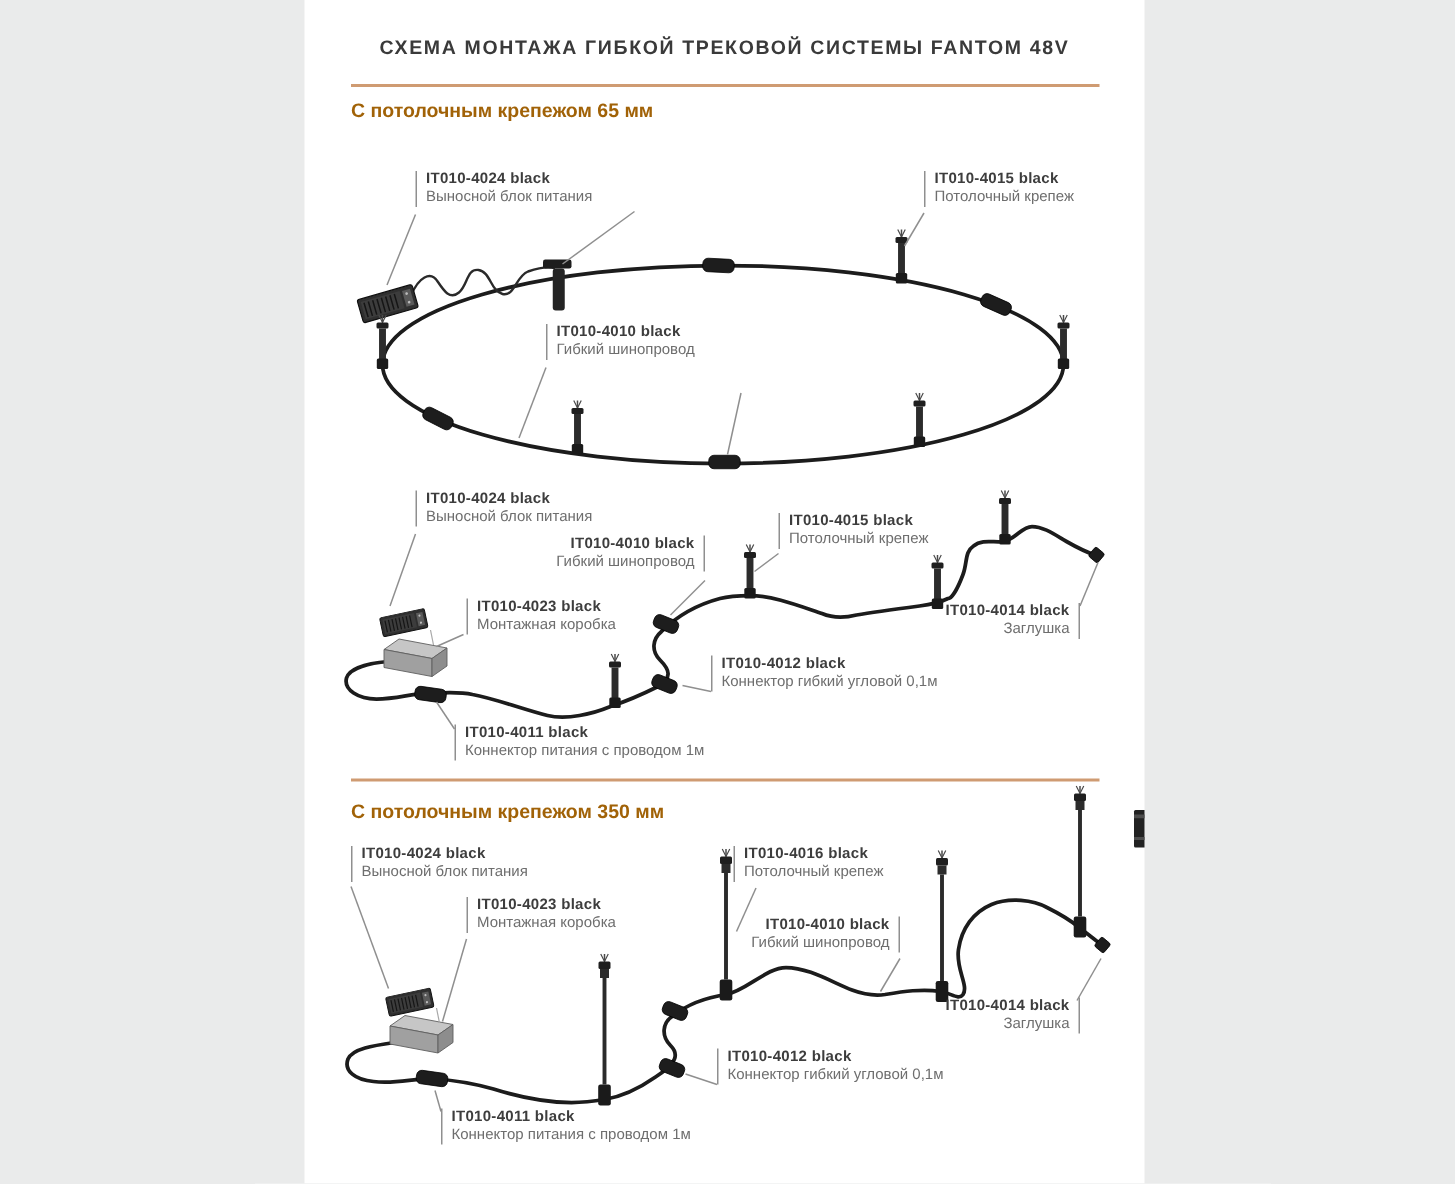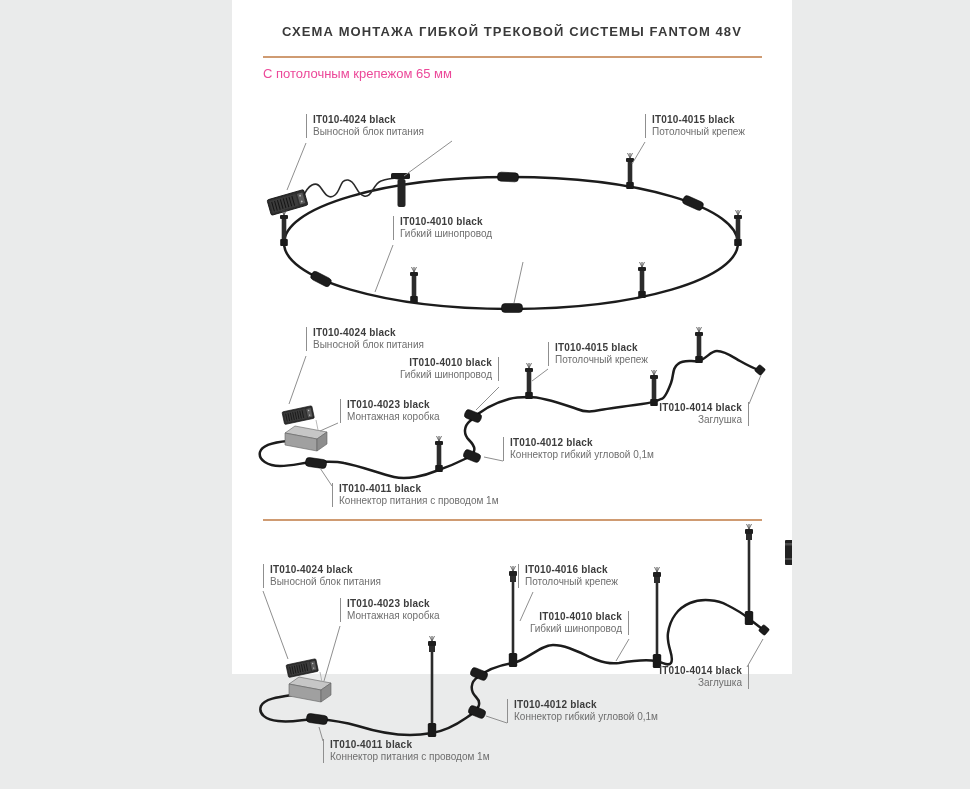--- a/index.html
+++ b/index.html
@@ -1,39 +1,40 @@
 <!DOCTYPE html>
 <html><head>
 <meta charset="utf-8">
 <style>
   html,body{margin:0;padding:0;}
   body{background:#eaebeb;font-family:"Liberation Sans",sans-serif;}
   .stage{position:relative;width:970px;height:789px;background:#eaebeb;overflow:hidden;}
-  .page{position:absolute;left:203px;top:0;width:560px;height:674px;background:#ffffff;margin-left:29px;}
+  .page{position:absolute;left:203px;top:0;width:560px;height:789px;background:#ffffff;}
   .title{position:absolute;left:0;right:0;top:24px;text-align:center;font-size:13px;
          font-weight:600;letter-spacing:1.1px;color:#3a3a3a;}
   .divider{position:absolute;left:31px;width:499px;height:2px;background:#cf9b72;}
-  .heading{position:absolute;left:31px;font-size:13px;font-weight:400;color:#ec4899;}
+  .heading{position:absolute;left:31px;font-size:13px;font-weight:700;color:#a16207;}
   .art{position:absolute;left:0;top:0;}
   .callout{position:absolute;font-size:10px;line-height:1.2;white-space:nowrap;}
   .callout.left{border-left:1.2px solid #8f8f8f;padding-left:6px;}
   .callout.right{border-right:1.2px solid #8f8f8f;padding-right:6px;text-align:right;}
   .callout .part{font-weight:700;color:#3d3d3d;letter-spacing:.2px;}
   .callout .desc{color:#6e6e6e;}
 </style>
 </head>
 <body>
 
 <div class="stage">
  <div class="page">
 
   <div class="title">СХЕМА МОНТАЖА ГИБКОЙ ТРЕКОВОЙ СИСТЕМЫ FANTOM 48V</div>
   <div class="divider" style="top:56px"></div>
   <div class="heading" style="top:66px">С потолочным крепежом 65 мм</div>
   <div class="divider" style="top:519px"></div>
+  <div class="heading" style="top:533px">С потолочным крепежом 350 мм</div>
 
   <svg class="art" width="560" height="789" viewBox="0 0 560 789">
     <defs>
       <g id="mount65">
         <line x1="0" y1="-36" x2="0" y2="-31" stroke="#4a4a4a" stroke-width="1"></line>
         <path d="M-2.5,-36 L0,-31 L2.5,-36" fill="none" stroke="#4a4a4a" stroke-width="0.8"></path>
         <rect x="-4" y="-31" width="8" height="4" rx="1" fill="#1f1f1f"></rect>
         <rect x="-2.3" y="-27" width="4.6" height="21" fill="#2c2c2c"></rect>
         <rect x="-3.8" y="-7" width="7.6" height="7" rx="1" fill="#1a1a1a"></rect>
       </g>

